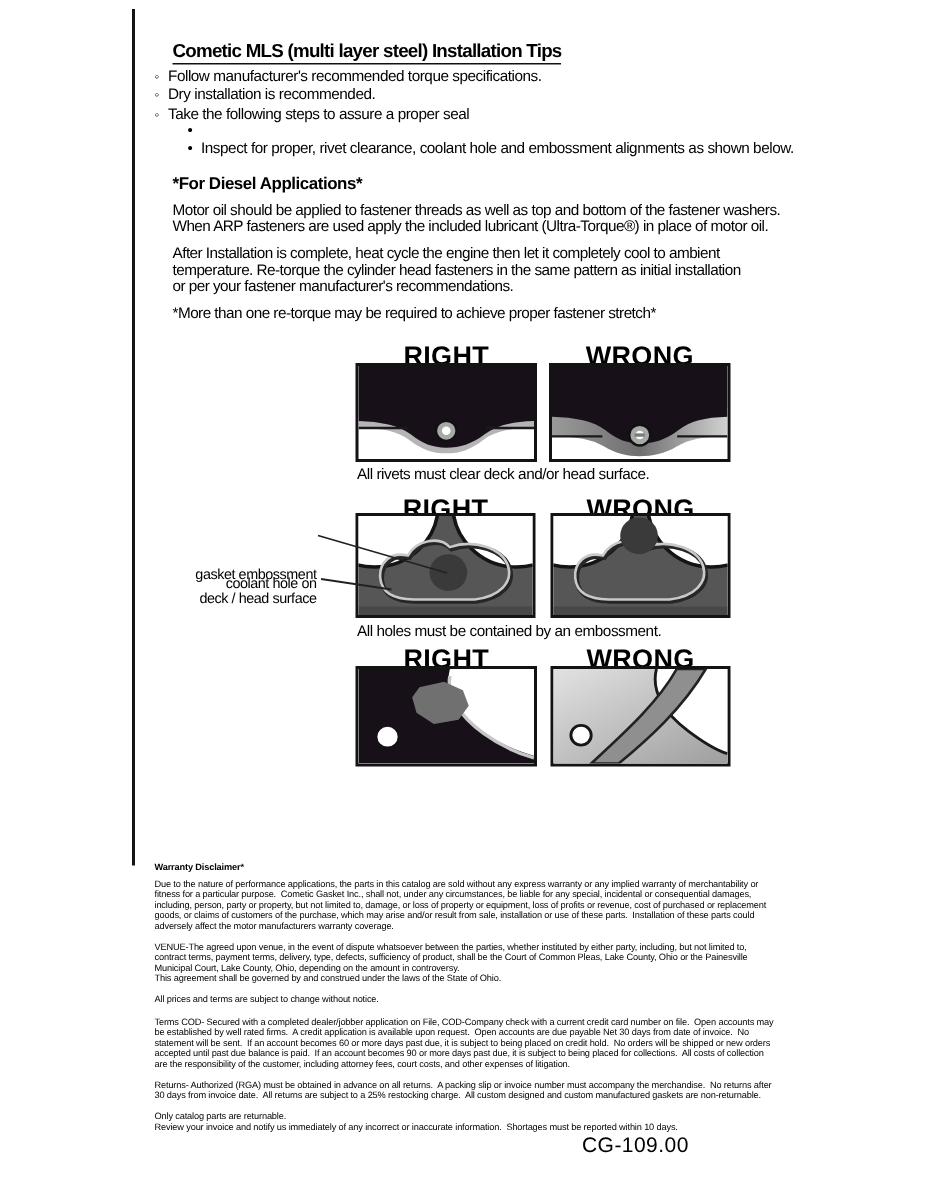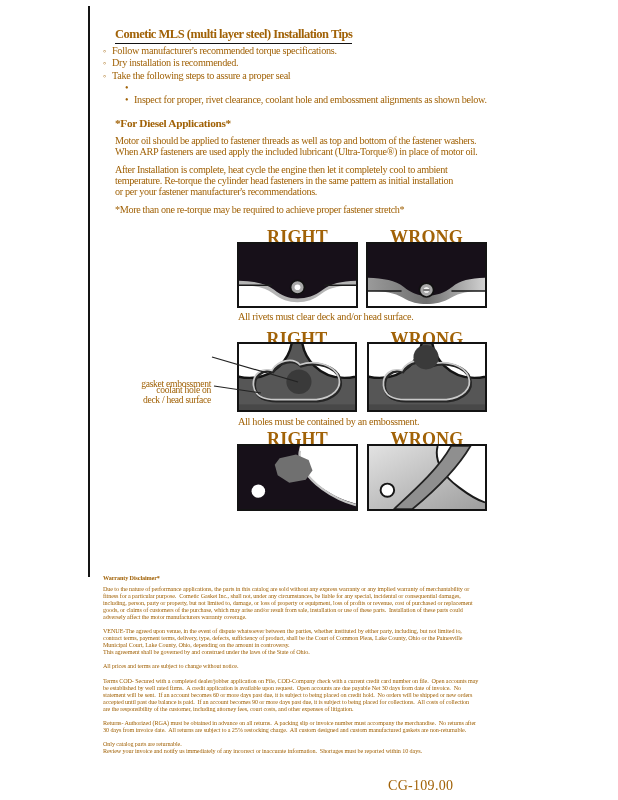--- a/index.html
+++ b/index.html
@@ -1,17 +1,17 @@
 <!DOCTYPE html>
 <html><head>
 <meta charset="utf-8">
 <style>
   html,body{margin:0;padding:0;background:#ffffff;}
   #page{position:relative;width:618px;height:800px;background:#ffffff;overflow:hidden;
-        font-family:Liberation Serif, serif;color:#a16207;}
+        font-family:Liberation Sans, sans-serif;color:#000000;}
   .abs{position:absolute;}
   .pre{white-space:pre;}
   .preline{white-space:pre-line;}
 
   #scan-edge{left:88px;top:6px;width:1.5px;height:571px;background:#151515;}
 
   #doc-title{left:115px;top:27px;font-size:12.5px;font-weight:bold;letter-spacing:-0.5px;
              border-bottom:1.5px solid #111;padding-bottom:1px;}
 
   #tips{left:103px;top:45px;width:470px;font-size:10.2px;letter-spacing:-0.3px;}
@@ -34,21 +34,21 @@
 
   .side-label{font-size:9.6px;letter-spacing:-0.3px;line-height:10.3px;text-align:right;width:112px;}
   #lbl-coolant{left:99px;top:341px;margin-top:44px;}
   #lbl-emboss{left:99px;top:379px;}
   #leader-overlay{left:210px;top:350px;width:95px;height:50px;pointer-events:none;}
 
   #legal{left:103px;top:575px;width:470px;font-size:6.15px;letter-spacing:-0.1px;line-height:7.1px;}
   #legal-heading{font-weight:bold;margin-bottom:3.5px;}
   .legal-par{margin:0 0 7px 0;}
 
-  #footer-code{left:388px;top:755px;font-size:14px;letter-spacing:0.3px;margin-top:23px;}
+  #footer-code{left:388px;top:755px;font-size:14px;letter-spacing:0.3px;}
 </style>
 </head>
 <body>
 
 <div id="page">
 
   <div id="scan-edge" class="abs"></div>
 
   <div id="doc-title" class="abs">Cometic MLS (multi layer steel) Installation Tips</div>
 

